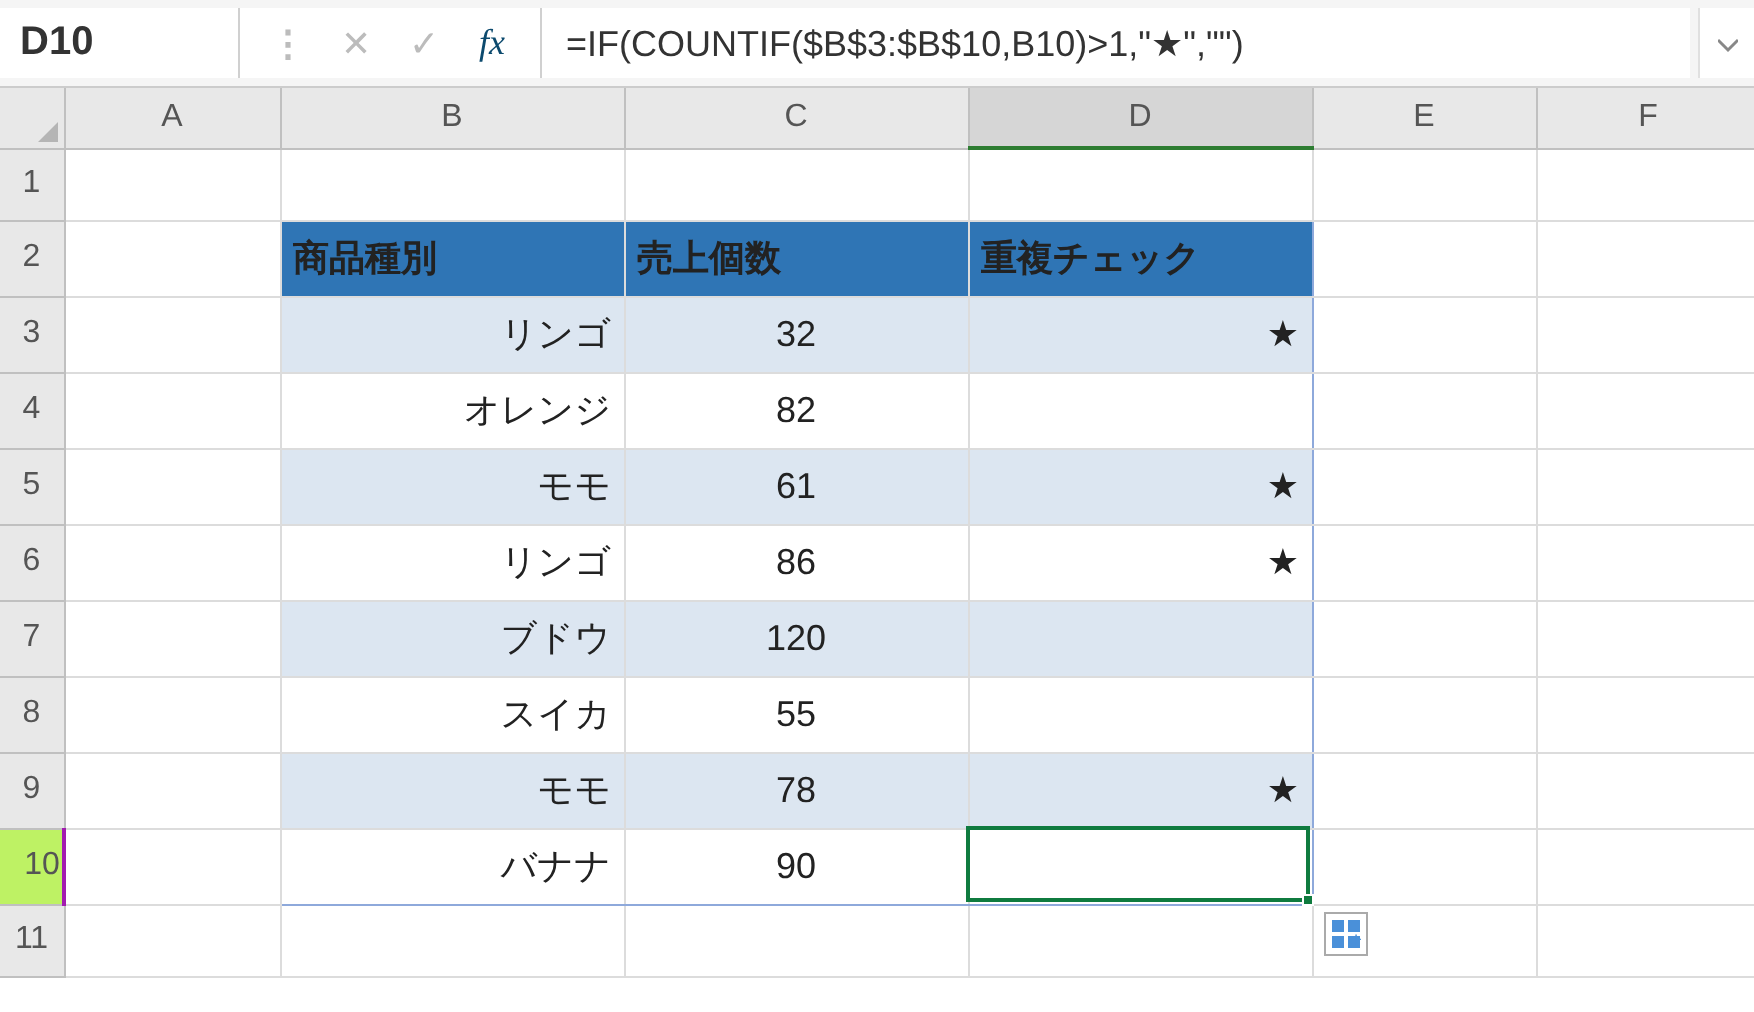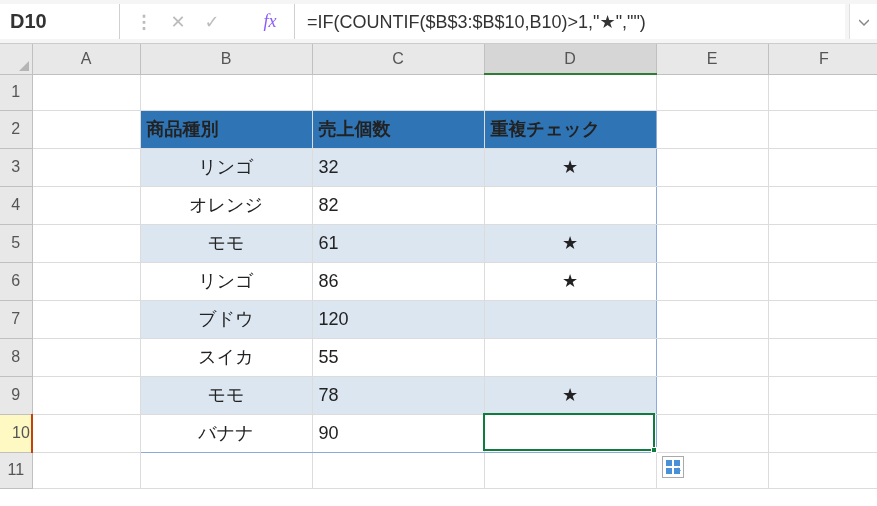--- a/index.html
+++ b/index.html
@@ -50,21 +50,21 @@
   .fb-buttons {
     display:flex;
     align-items:center;
     gap:14px;
     padding:0 14px;
     border-right:1px solid #d0d0d0;
     margin:4px 0;
     background:#fff;
   }
   .fb-btn { color:#bcbcbc; font-size:18px; width:20px; text-align:center; cursor:default;}
-  .fb-btn.fx { color:#8b5cf6; font-style:italic; font-family: "Times New Roman", serif; font-size:18px;margin-left:24px; }
+  .fb-btn.fx { color:#0c4a6e; font-style:italic; font-family: "Times New Roman", serif; font-size:18px; }
   .formula-input {
     flex:1;
     background:#fff;
     margin:4px 4px 4px 0;
     padding:6px 12px;
     font-size:18px;
     color:#333;
     border:none;
     outline:none;
     font-family: "Meiryo", Arial, sans-serif;
@@ -125,45 +125,45 @@
     width:32px;
     background:#e8e8e8;
     border-right:1px solid #c0c0c0;
     border-bottom:1px solid #c0c0c0;
     font-weight:normal;
     color:#555;
     font-size:16px;
     text-align:center;
   }
   th.row-head.active {
-    background:#fef9c3;
-    border-right:2px solid #c2410c;
+    background:#bef264;
+    border-right:2px solid #a21caf;
     padding-left:11px;
   }
   td.cell {
     border-right:1px solid #dcdcdc;
     border-bottom:1px solid #dcdcdc;
     height:36px;
     padding:0 6px;
     font-size:18px;
     color:#222;
     position:relative;
     background:#fff;
   }
   tr.tall td.cell, tr.tall th.row-head { height:38px; }
   
   .thdr { background:#2f75b5 !important; color:#fff; text-align:center; font-weight:bold; }
   .band { background:#dce6f1 !important; }
   .tborder-l { border-left:1px solid #8ea9db; }
   .tborder-r { border-right:1px solid #8ea9db !important;margin-left:19px; }
   .tborder-t { border-top:1px solid #8ea9db; }
   .tborder-b { border-bottom:1px solid #8ea9db !important; }
-  .num { text-align:left; }
+  .num { text-align:center; }
   .ctr { text-align:left; }
-  .lft { text-align:center; }
+  .lft { text-align:right; }
   
   .sel-overlay {
     position:absolute;
     border:2px solid #0f7b3f;
     pointer-events:none;
     background:transparent;
     z-index:5;
   }
   .sel-handle {
     position:absolute;

